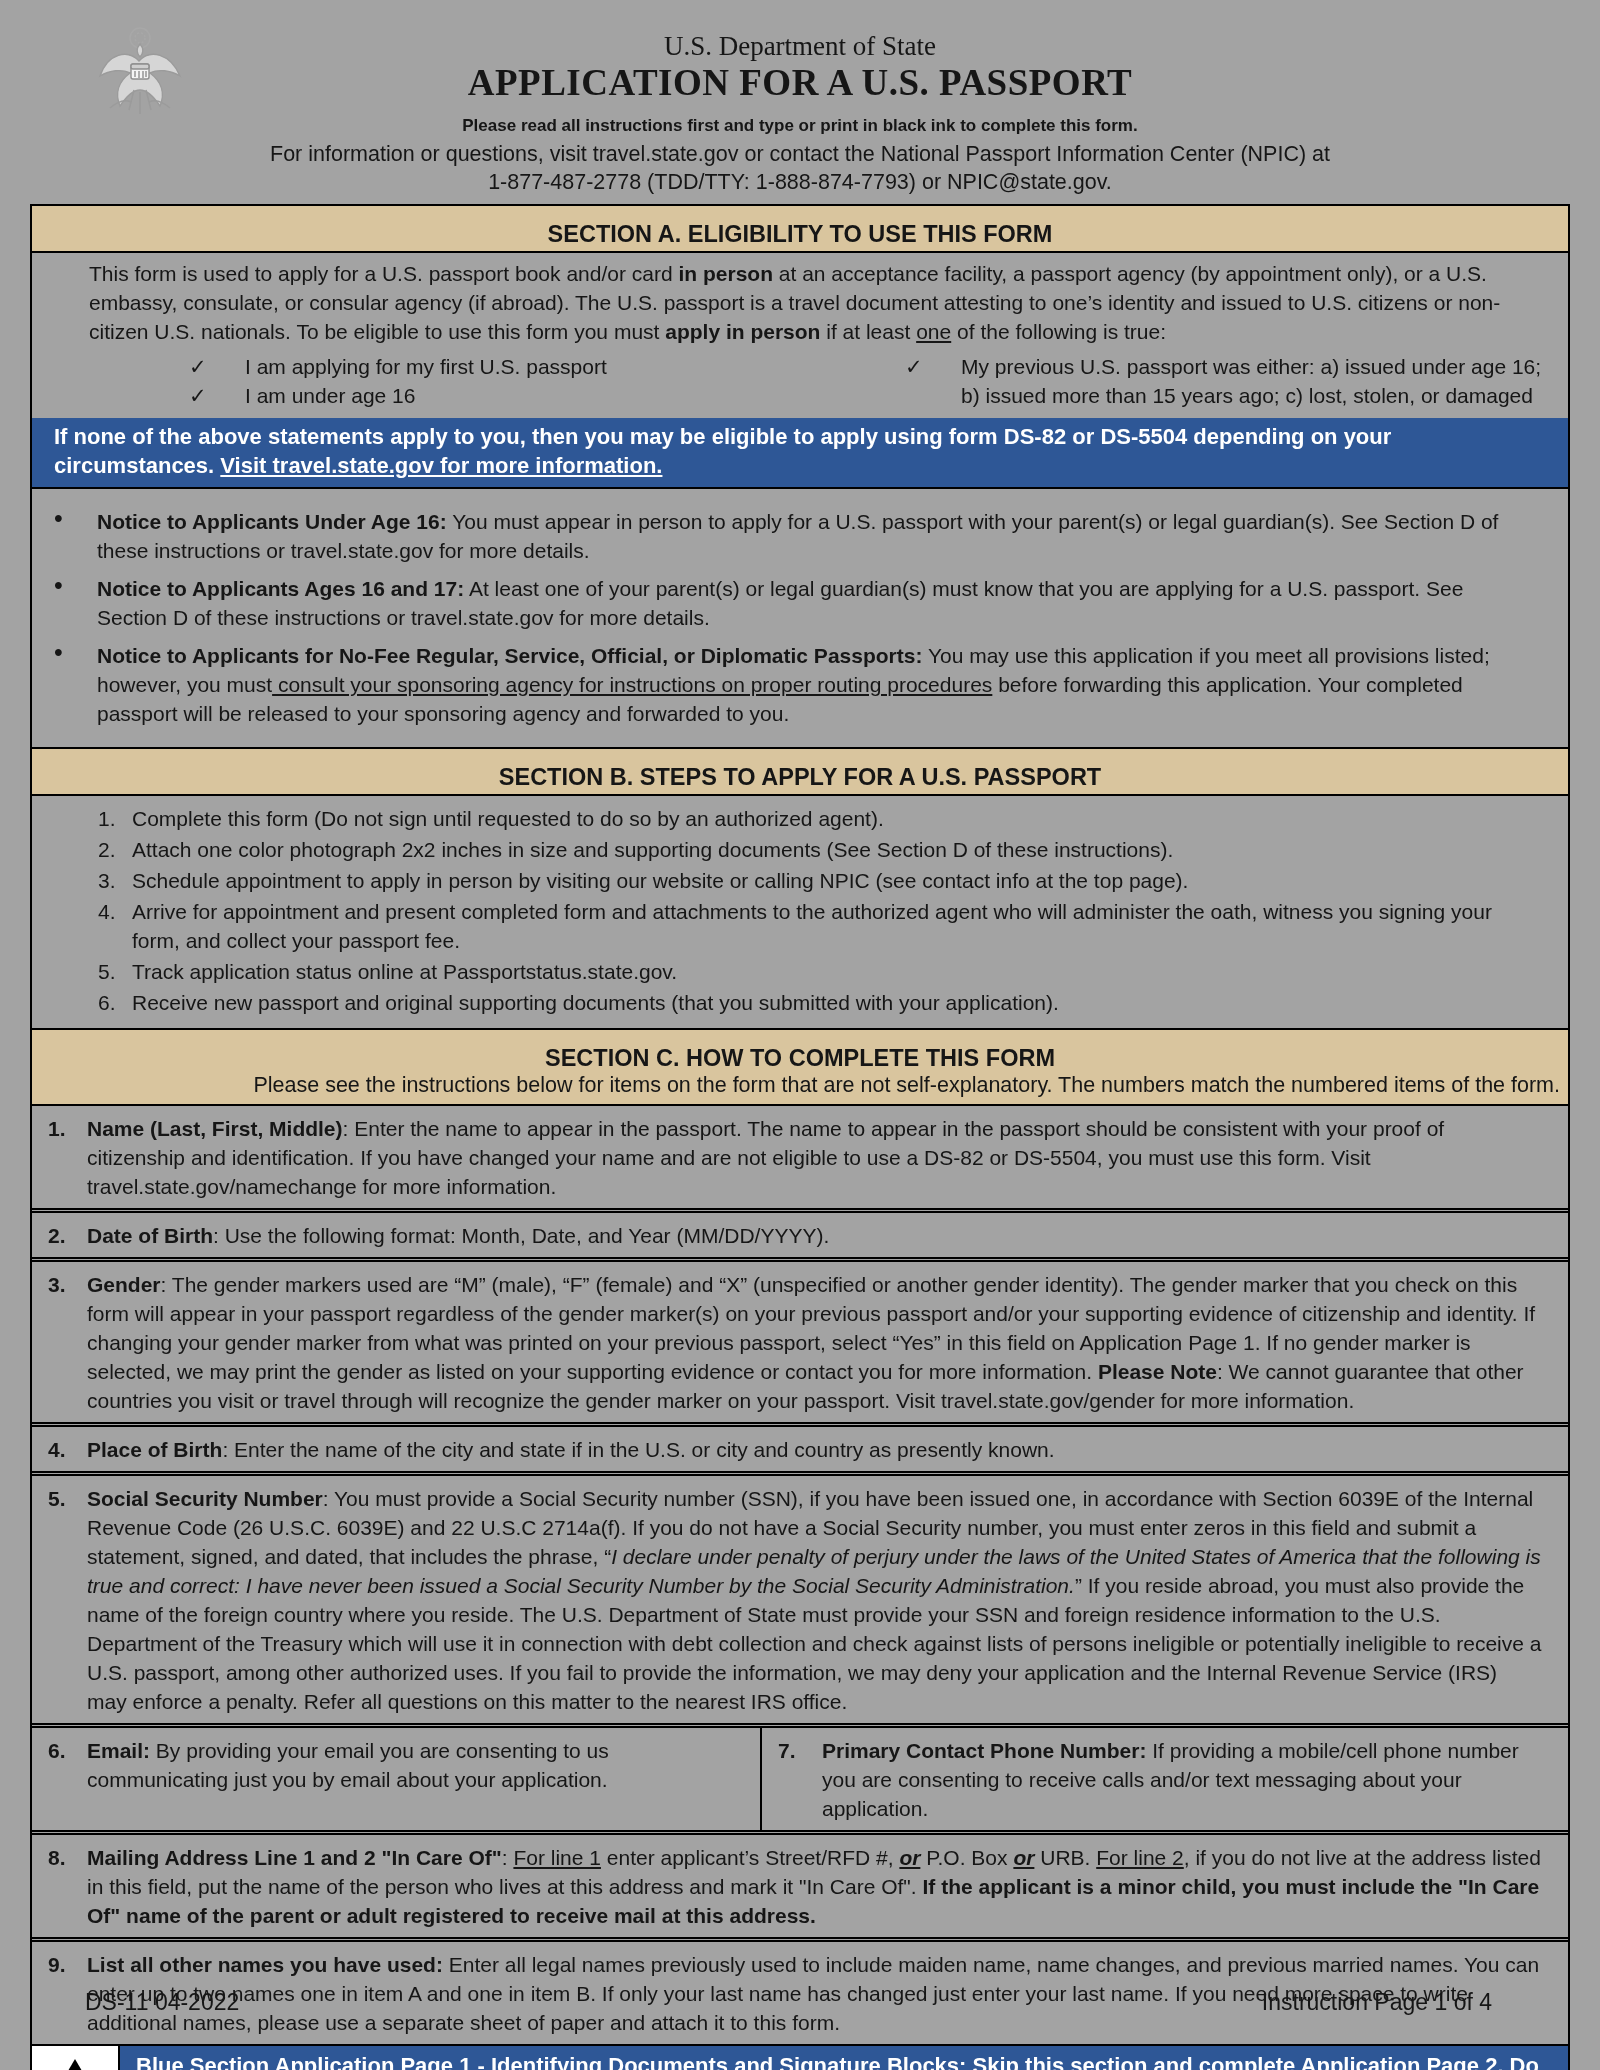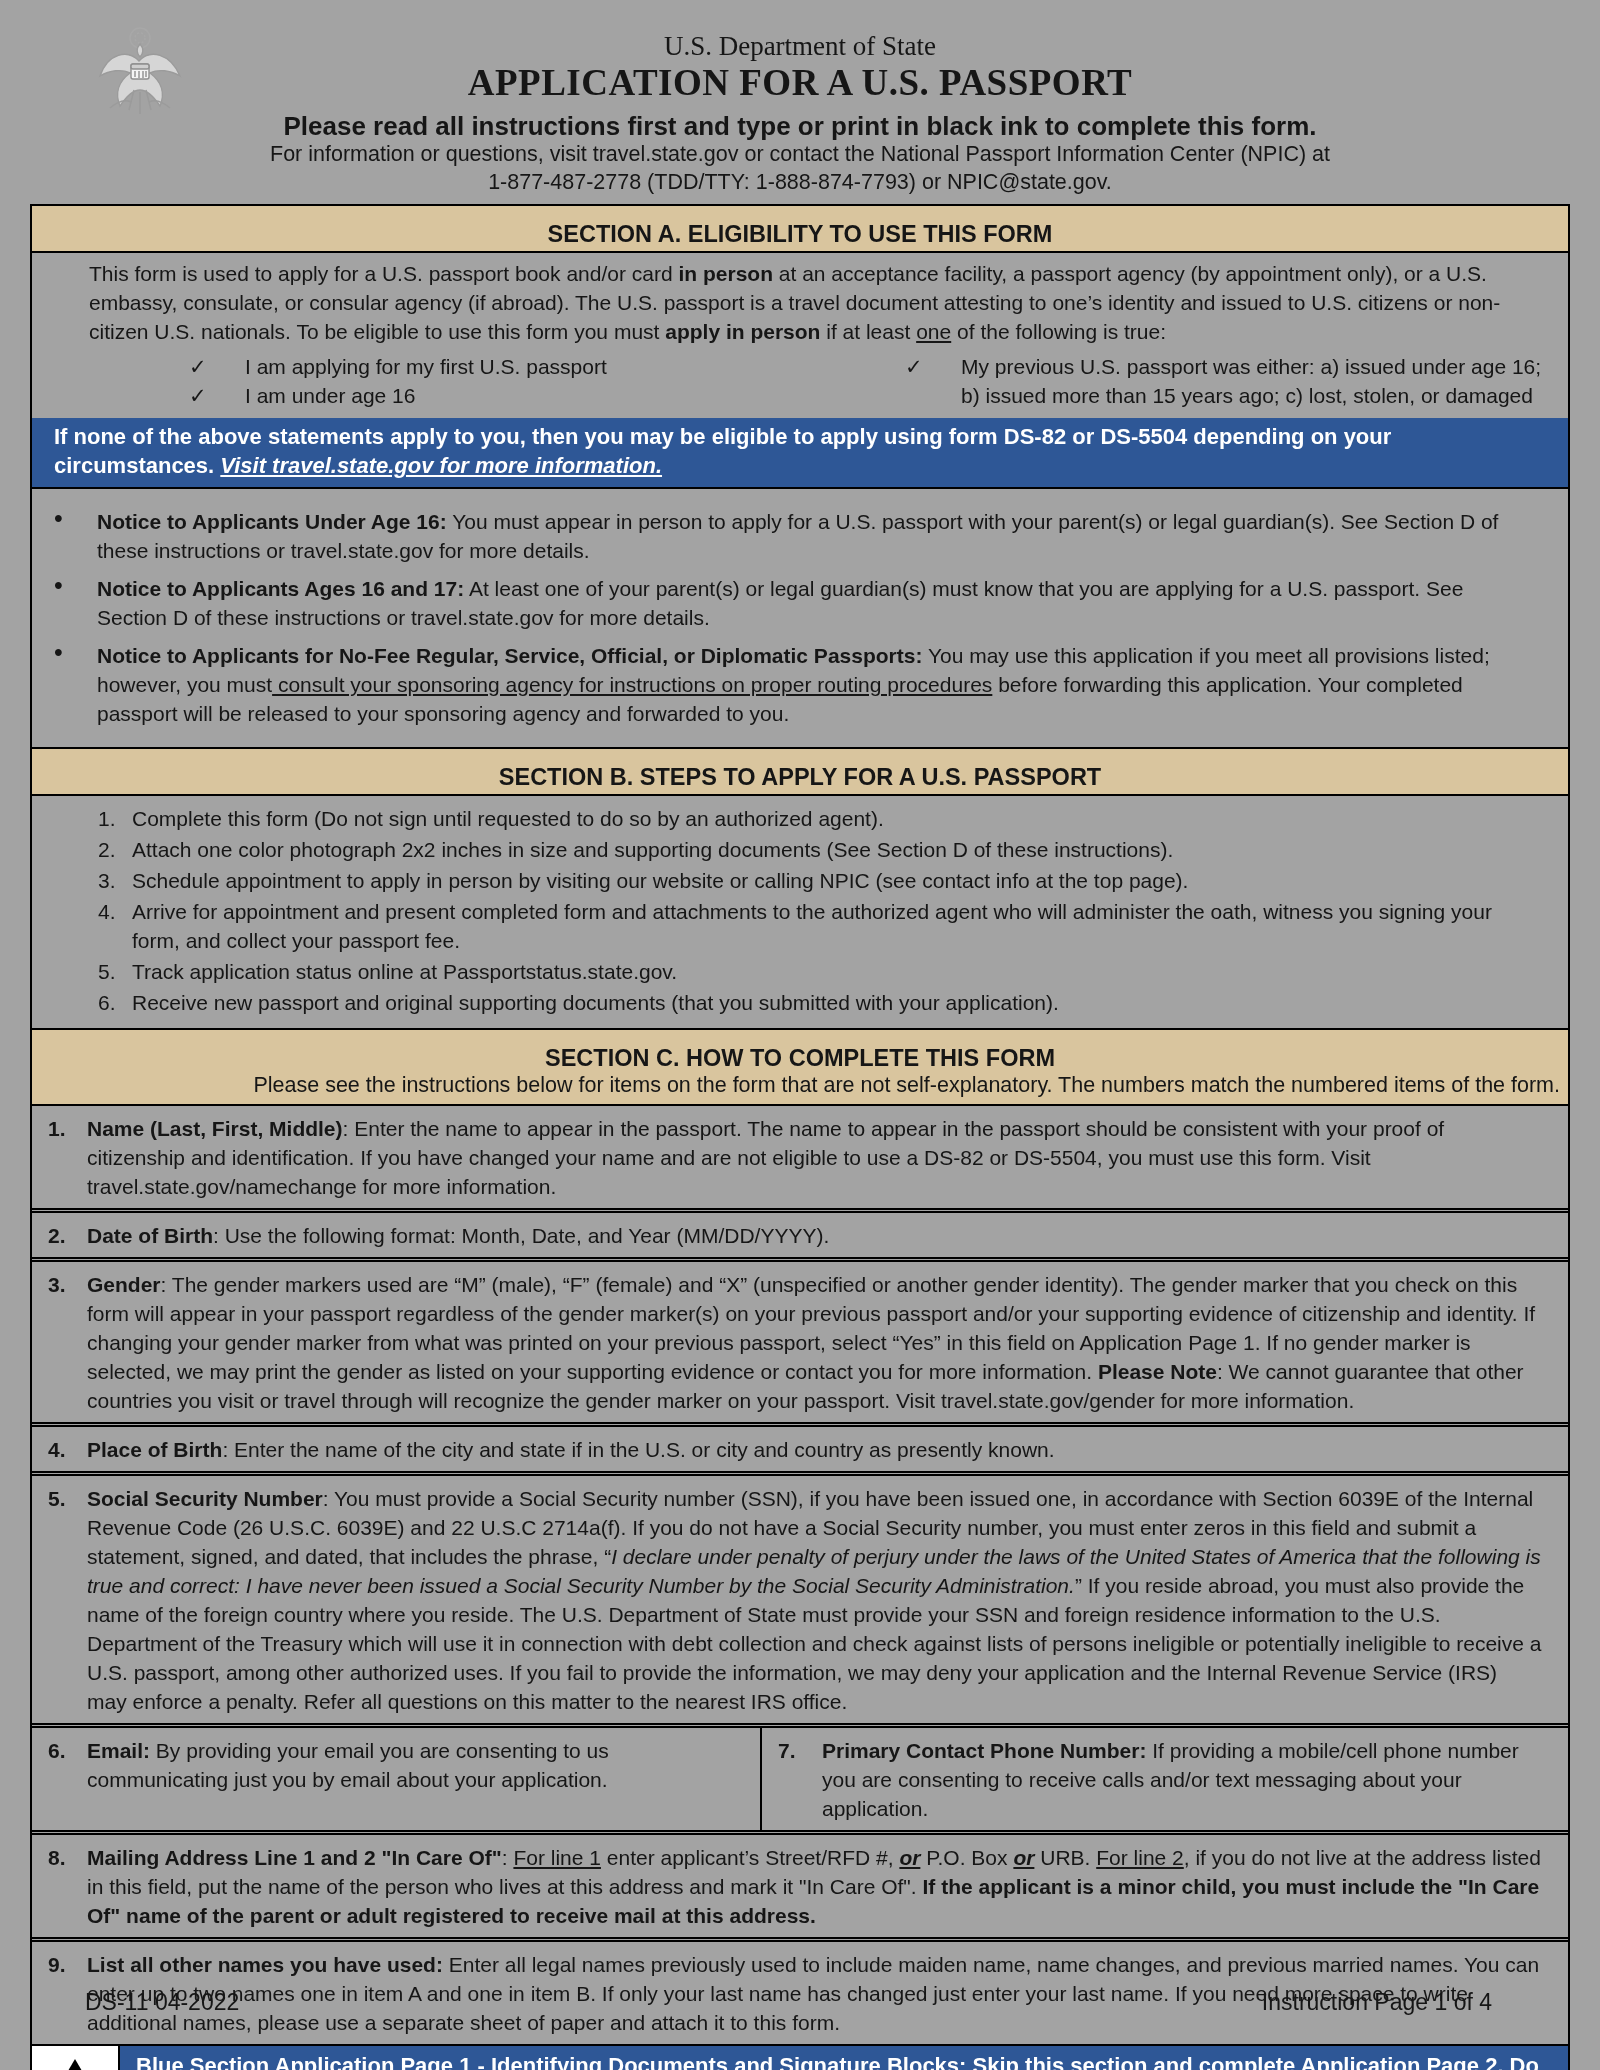--- a/index.html
+++ b/index.html
@@ -14,21 +14,21 @@
 
   
   .header{position:relative; padding-top:30px;}
   .seal{position:absolute; left:92px; top:22px;}
   .head-center{text-align:center;}
   .dept{font-family:"Liberation Serif", serif; font-size:27px; line-height:32px;}
   .title{font-family:"Liberation Serif", serif; font-size:37px; font-weight:bold; line-height:42px; letter-spacing:.5px;}
   .omb{position:absolute; left:1148px; top:32px; font-size:21.5px; line-height:28px; text-align:left;}
 
   .intro{text-align:center; margin-top:8px; line-height:28px;}
-  .intro .l1{font-weight:bold; font-size:26px;}
+  .intro .l1{font-weight:bold; font-size:17px;}
   .intro .l2,.intro .l3{font-size:21.5px;}
 
   
   .box{margin:8px 30px 0 30px; border:2.5px solid #000;}
   .secbar{
     background:#D9C59E; text-align:center; font-weight:bold; font-size:23.5px;
     padding:14px 0 3px 0; line-height:28px;
   }
   .secbar.mid{border-top:2.5px solid #000;}
   .secbar{border-bottom:2.5px solid #000;}
@@ -38,21 +38,21 @@
   .checklist{display:flex; padding:4px 0 8px 157px;}
   .chk-col1{width:716px;}
   .chk-col2{flex:1; padding-right:20px;}
   .chk-line{position:relative; padding-left:56px;}
   .chk{position:absolute; left:0; top:0;}
 
   .banner{
     background:#2E5796; color:#fff; font-weight:bold; font-size:22px;
     padding:4px 24px 7px 22px; line-height:29px; border-bottom:2px solid #000;
   }
-  .banner .u{text-decoration:underline;font-style:italic;}
+  .banner .u{text-decoration:underline;}
 
   .bullets{padding:9px 34px 10px 0;}
   .bullet{position:relative; padding-left:65px; margin:9px 0;}
   .bullet .dot{position:absolute; left:22px; top:-3px; font-size:25px;}
 
   .steps{padding:6px 24px 9px 0;}
   .step{position:relative; padding-left:100px; margin:2px 0;}
   .step .num{position:absolute; left:66px;}
 
   .item{position:relative; padding:8px 26px 7px 55px;}

